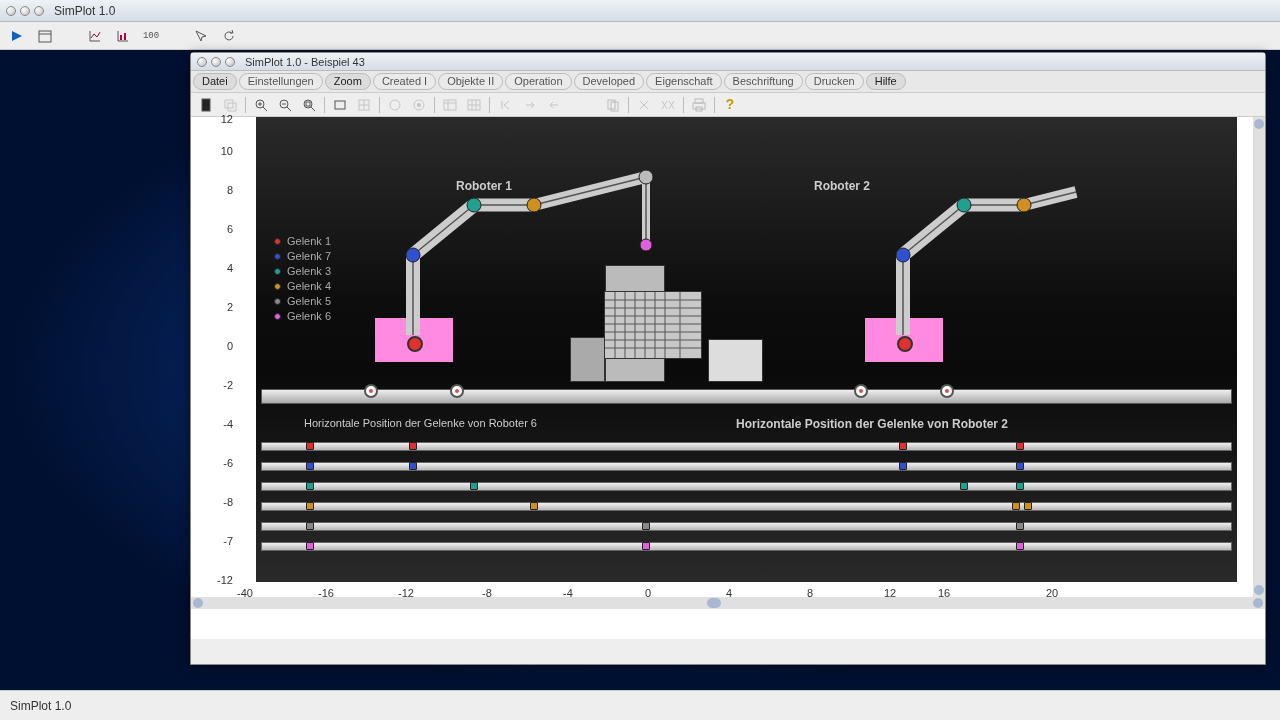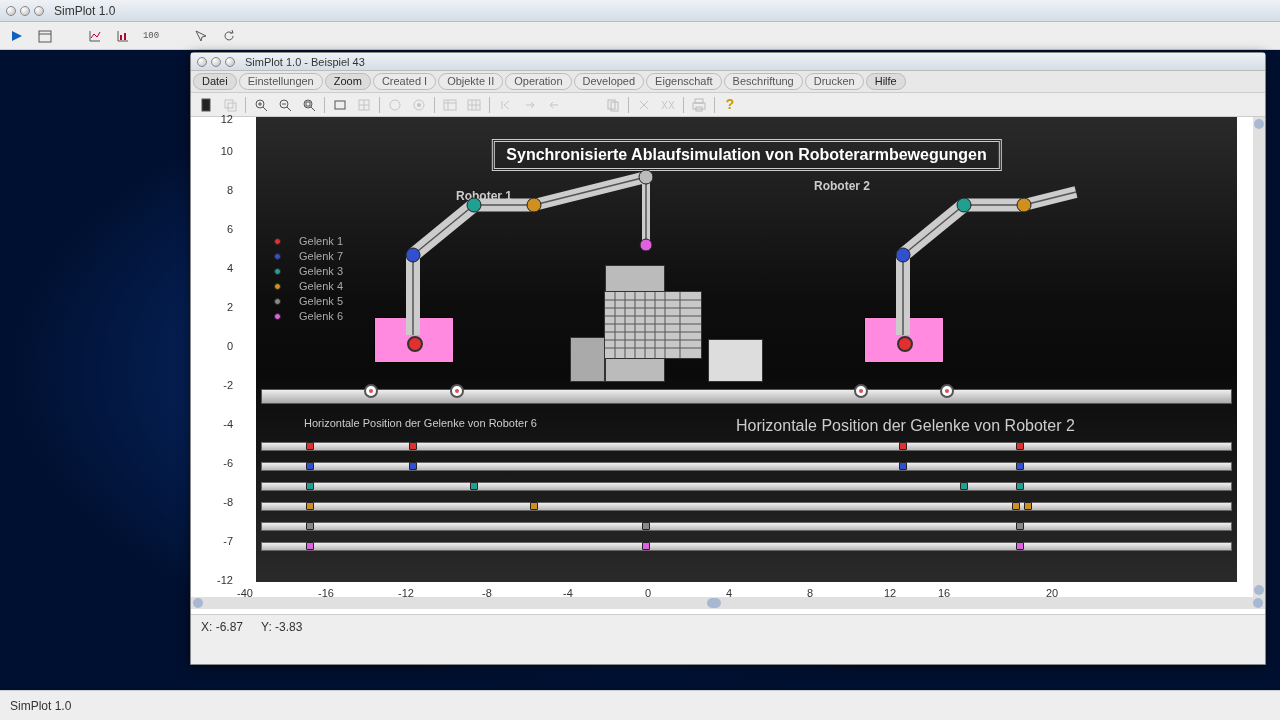--- a/index.html
+++ b/index.html
@@ -26,21 +26,21 @@
   .xlab { position:absolute; top:2px; font-size:11px; color:#333; text-align:center; width:30px; }
   .canvas { position:absolute; left:65px; top:0; right:28px; height:465px; background:linear-gradient(to bottom,#2a2a2a 0%,#0d0d0d 40%,#0a0a0a 55%,#2a2a2a 100%); overflow:hidden; }
   .scroll-h { position:absolute; left:0; right:0; bottom:30px; height:12px; background:#e0e0e0; }
   .scroll-h .thumb { position:absolute; top:1px; bottom:1px; border-radius:5px; background:#a8b8d0; }
   .scroll-v { position:absolute; right:0; top:0; bottom:42px; width:12px; background:#e0e0e0; }
   .scroll-v .thumb { position:absolute; left:1px; right:1px; border-radius:5px; background:#a8b8d0; }
   .statusline { position:absolute; left:0; right:0; bottom:0; height:25px; display:flex; align-items:center; padding:0 10px; color:#333; font-size:12px; gap:18px; background:#eee; border-top:1px solid #ccc; }
   .canvas .title-box { position:absolute; top:22px; left:50%; transform:translateX(-50%); color:#fff; font-weight:600; font-size:16px; border:3px double #ccc; padding:4px 12px; white-space:nowrap; }
   .canvas .sublabel { position:absolute; color:#ccc; font-size:12px; font-weight:600; }
   .legend { position:absolute; top:115px; left:18px; font-size:11px; }
-  .legend .row { display:flex; align-items:center; gap:18px; margin:3px 0; color:#aaa; }
+  .legend .row { display:flex; align-items:center; gap:6px; margin:3px 0; color:#aaa; }
   .dot { width:7px; height:7px; border-radius:50%; border:1px solid #222; }
   .track { position:absolute; left:5px; right:5px; height:9px; background:linear-gradient(to bottom,#f0f0f0,#b8b8b8); border:1px solid #666; }
   .mark { position:absolute; width:8px; height:8px; border:1px solid #222; transform:translateX(-50%); }
   .sq { border-radius:1px; }
   .footer-text { position:absolute; bottom:10px; left:0; right:0; text-align:center; color:#ddd; font-size:13px; font-weight:600; }
   .robot-cart { position:absolute; width:80px; height:46px; background:#ff8ae0; border:1.5px solid #000; }
   .wheel { position:absolute; width:14px; height:14px; border-radius:50%; background:#fff; border:2px solid #555; bottom:-36px; }
   .wheel::after{ content:""; position:absolute; inset:3px; border-radius:50%; background:#e05050; }
   .box { position:absolute; background:#bbb; border:1px solid #333; }
   .big-joint { width:16px; height:16px; border-radius:50%; border:2px solid #333; position:absolute; }
@@ -255,22 +255,21 @@
           <span class="ylab" style="top:223px">0</span>
           <span class="ylab" style="top:262px">-2</span>
           <span class="ylab" style="top:301px">-4</span>
           <span class="ylab" style="top:340px">-6</span>
           <span class="ylab" style="top:379px">-8</span>
           <span class="ylab" style="top:418px">-7</span>
           <span class="ylab" style="top:457px">-12</span>
         </div>
 
         <div class="canvas">
-          <div class="title-box">Synchronisierte Ablaufsimulation von Roboterarmbewegungen</div>
-          <div class="sublabel" style="top:72px;left:200px">Roboter 1</div>
+          <div class="sublabel" style="top:62px;left:200px">Roboter 1</div>
           <div class="sublabel" style="top:62px;left:558px">Roboter 2</div>
 
           <div class="legend">
             <div class="row">
                 <span class="dot" style="background:#e03030"></span>
                 <span>Gelenk 1</span>
               </div>
             <div class="row">
                 <span class="dot" style="background:#3050d0"></span>
                 <span>Gelenk 7</span>
@@ -359,21 +358,21 @@
                 <path d="M708 88 L768 88" stroke="#555"></path>
               <path d="M768 88 L820 75" stroke-width="12" stroke="#ccc"></path>
                 <path d="M768 88 L820 75" stroke="#555"></path>
             </g>
             <circle cx="647" cy="138" r="7" fill="#3050d0" stroke="#222"></circle>
             <circle cx="708" cy="88" r="7" fill="#20a090" stroke="#222"></circle>
             <circle cx="768" cy="88" r="7" fill="#d09020" stroke="#222"></circle>
           </svg>
 
           <div class="sublabel" style="top:300px;left:48px;font-size:11px;color:#ccc;font-weight:400">Horizontale Position der Gelenke von Roboter 6</div>
-          <div class="sublabel" style="top:300px;left:480px;font-size:16px;color:#ccc;font-weight:400">Horizontale Position der Gelenke von Roboter 2</div>
+          <div class="sublabel" style="top:300px;left:480px;font-size:12px;color:#ccc;font-weight:700">Horizontale Position der Gelenke von Roboter 2</div>
 
           <div>
 
             <div class="track" style="top:325px"></div>
             <div class="track" style="top:345px"></div>
             <div class="track" style="top:365px"></div>
             <div class="track" style="top:385px"></div>
             <div class="track" style="top:405px"></div>
             <div class="track" style="top:425px"></div>
 
@@ -422,24 +421,20 @@
           <span class="xlab" style="left:688px">16</span>
           <span class="xlab" style="left:796px">20</span>
         </div>
 
         <div class="scroll-h">
             <div class="thumb" style="left:2px;width:10px"></div>
             <div class="thumb" style="left:48%;width:14px"></div>
             <div class="thumb" style="right:2px;width:10px"></div>
           </div>
 
-        <div class="statusline">
-          <span><span>X:</span> <span>-6.87</span></span>
-          <span><span>Y:</span> <span>-3.83</span></span>
-        </div>
       </div>
     </div>
   </div>
 
   <div class="statusbar">
     <span>SimPlot 1.0</span>
   </div>
 </div>
 
 </body></html>

